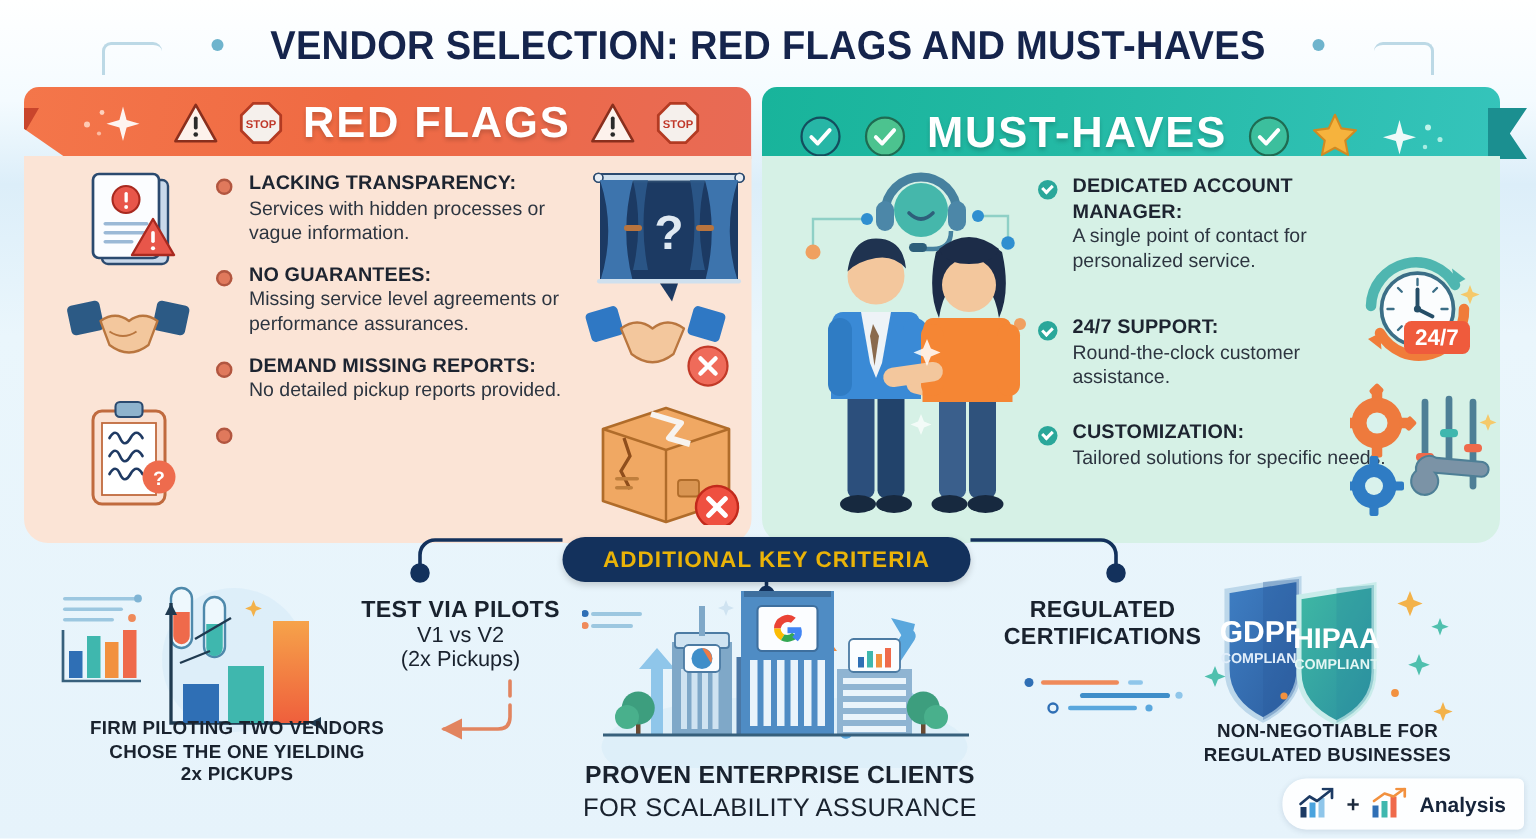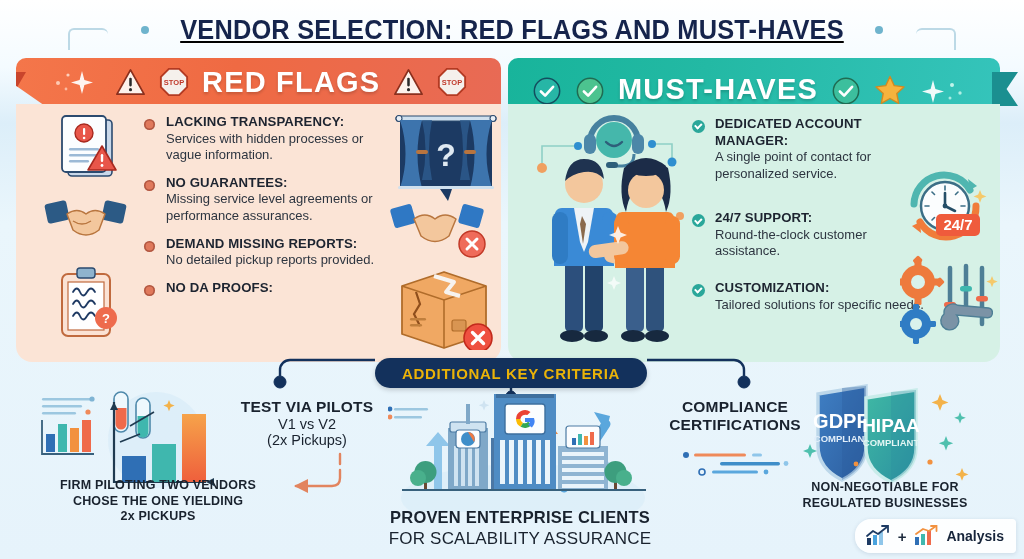--- a/index.html
+++ b/index.html
@@ -8,21 +8,21 @@
     font-family: "Liberation Sans", sans-serif;
     background: linear-gradient(180deg,#ffffff 0%,#f4fbff 12%,#dceef9 22%,#eaf6fc 40%,#e6f3fb 100%);
     overflow: hidden;
     position: relative;
   }
   .canvas { position:absolute; inset:0; }
 
   
   .title-row {
     position:absolute; top:8px; left:0; width:1024px; height:44px;
-    display:flex; align-items:center; justify-content:center; gap:10px;text-decoration:underline;
+    display:flex; align-items:center; justify-content:center; gap:10px;
   }
   .title-text {
     font-size:27px; font-weight:bold; letter-spacing:.2px;
     color:#15244c; white-space:nowrap;
     transform: scaleX(.94);
     text-shadow: 0 1px 0 rgba(255,255,255,.6);
   }
   .title-dot { width:8px;height:8px;border-radius:50%;background:#6fb4cd; flex:0 0 auto;}
   .title-bracket{
     position:absolute; border:2px solid #bcd9e6; border-bottom:none;
@@ -228,21 +228,20 @@
         <div class="hd">NO GUARANTEES:</div>
         <div class="bd">Missing service level agreements or performance assurances.</div>
       </div>
       <div class="bl">
         <span class="dot"></span>
         <div class="hd">DEMAND MISSING REPORTS:</div>
         <div class="bd">No detailed pickup reports provided.</div>
       </div>
       <div class="bl">
         <span class="dot"></span>
-        <div class="hd">NO DA PROOFS:</div>
       </div>
     </div>
 
     <svg style="position:absolute;left:372px;top:6px" width="115" height="240" viewBox="0 0 115 240">
 
       <g>
         <rect x="12" y="10" width="92" height="68" fill="#1c3a63"></rect>
         <rect x="8" y="6" width="100" height="5" rx="2.5" fill="#cfe0ee" stroke="#2b4a6f" stroke-width="1.2"></rect>
         <circle cx="11" cy="8.5" r="3" fill="#e8eef5" stroke="#2b4a6f" stroke-width="1.1"></circle>
         <circle cx="105" cy="8.5" r="3" fill="#e8eef5" stroke="#2b4a6f" stroke-width="1.1"></circle>
@@ -565,21 +564,21 @@
     <path d="M14 96 H258" stroke="#37607c" stroke-width="2" fill="none"></path>
     <path d="M96 6 l1.5 3.8 3.8 1.5 -3.8 1.5 -1.5 3.8 -1.5 -3.8 -3.8 -1.5 3.8 -1.5Z" fill="#cfe3f1"></path>
   </svg>
 
   <div class="bb" style="left:370px;top:508px;width:300px;">
     <div class="h1" style="font-size:16.5px">PROVEN ENTERPRISE CLIENTS</div>
     <div class="sub" style="font-size:17px;margin-top:1px">FOR SCALABILITY ASSURANCE</div>
   </div>
 
   <div class="bb" style="left:650px;top:398px;width:170px;">
-    <div class="h1">COMPLIANCE</div>
+    <div class="h1">REGULATED</div>
     <div class="h1">CERTIFICATIONS</div>
   </div>
 
   <svg style="position:absolute;left:680px;top:448px" width="120" height="30" viewBox="0 0 120 30">
     <circle cx="6" cy="7" r="3" fill="#2f6fb5"></circle>
     <rect x="14" y="5.5" width="52" height="3" rx="1.5" fill="#ef8a5a"></rect>
     <rect x="72" y="5.5" width="10" height="3" rx="1.5" fill="#8fc6ea"></rect>
     <rect x="40" y="14" width="60" height="3.4" rx="1.7" fill="#3f8ec9"></rect>
     <circle cx="106" cy="15.5" r="2.4" fill="#8fc6ea"></circle>
     <circle cx="22" cy="24" r="3" fill="none" stroke="#2f6fb5" stroke-width="1.6"></circle>

